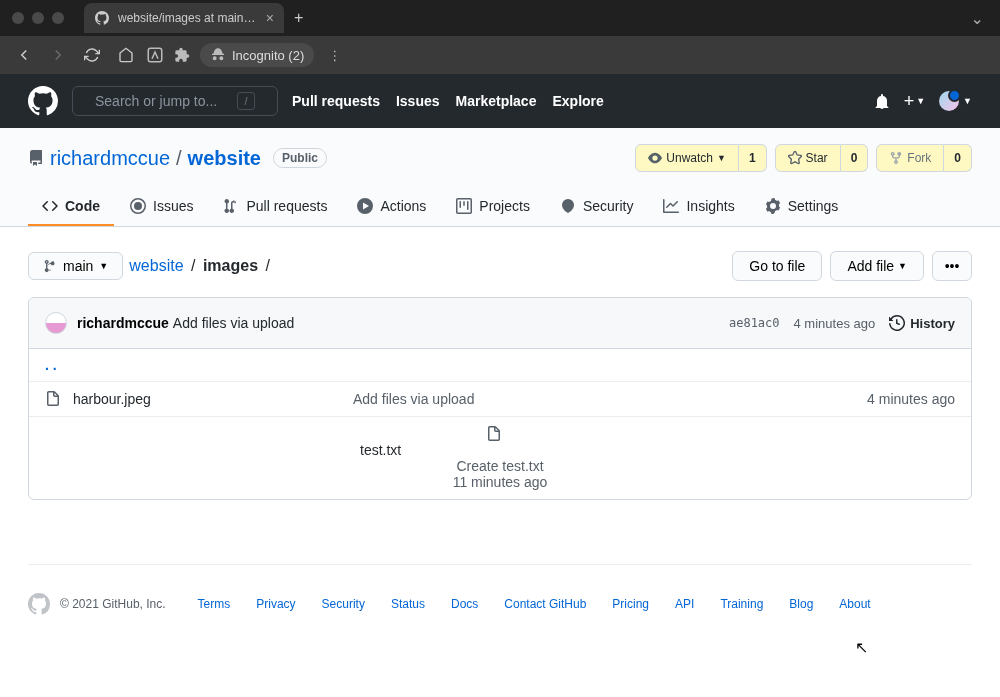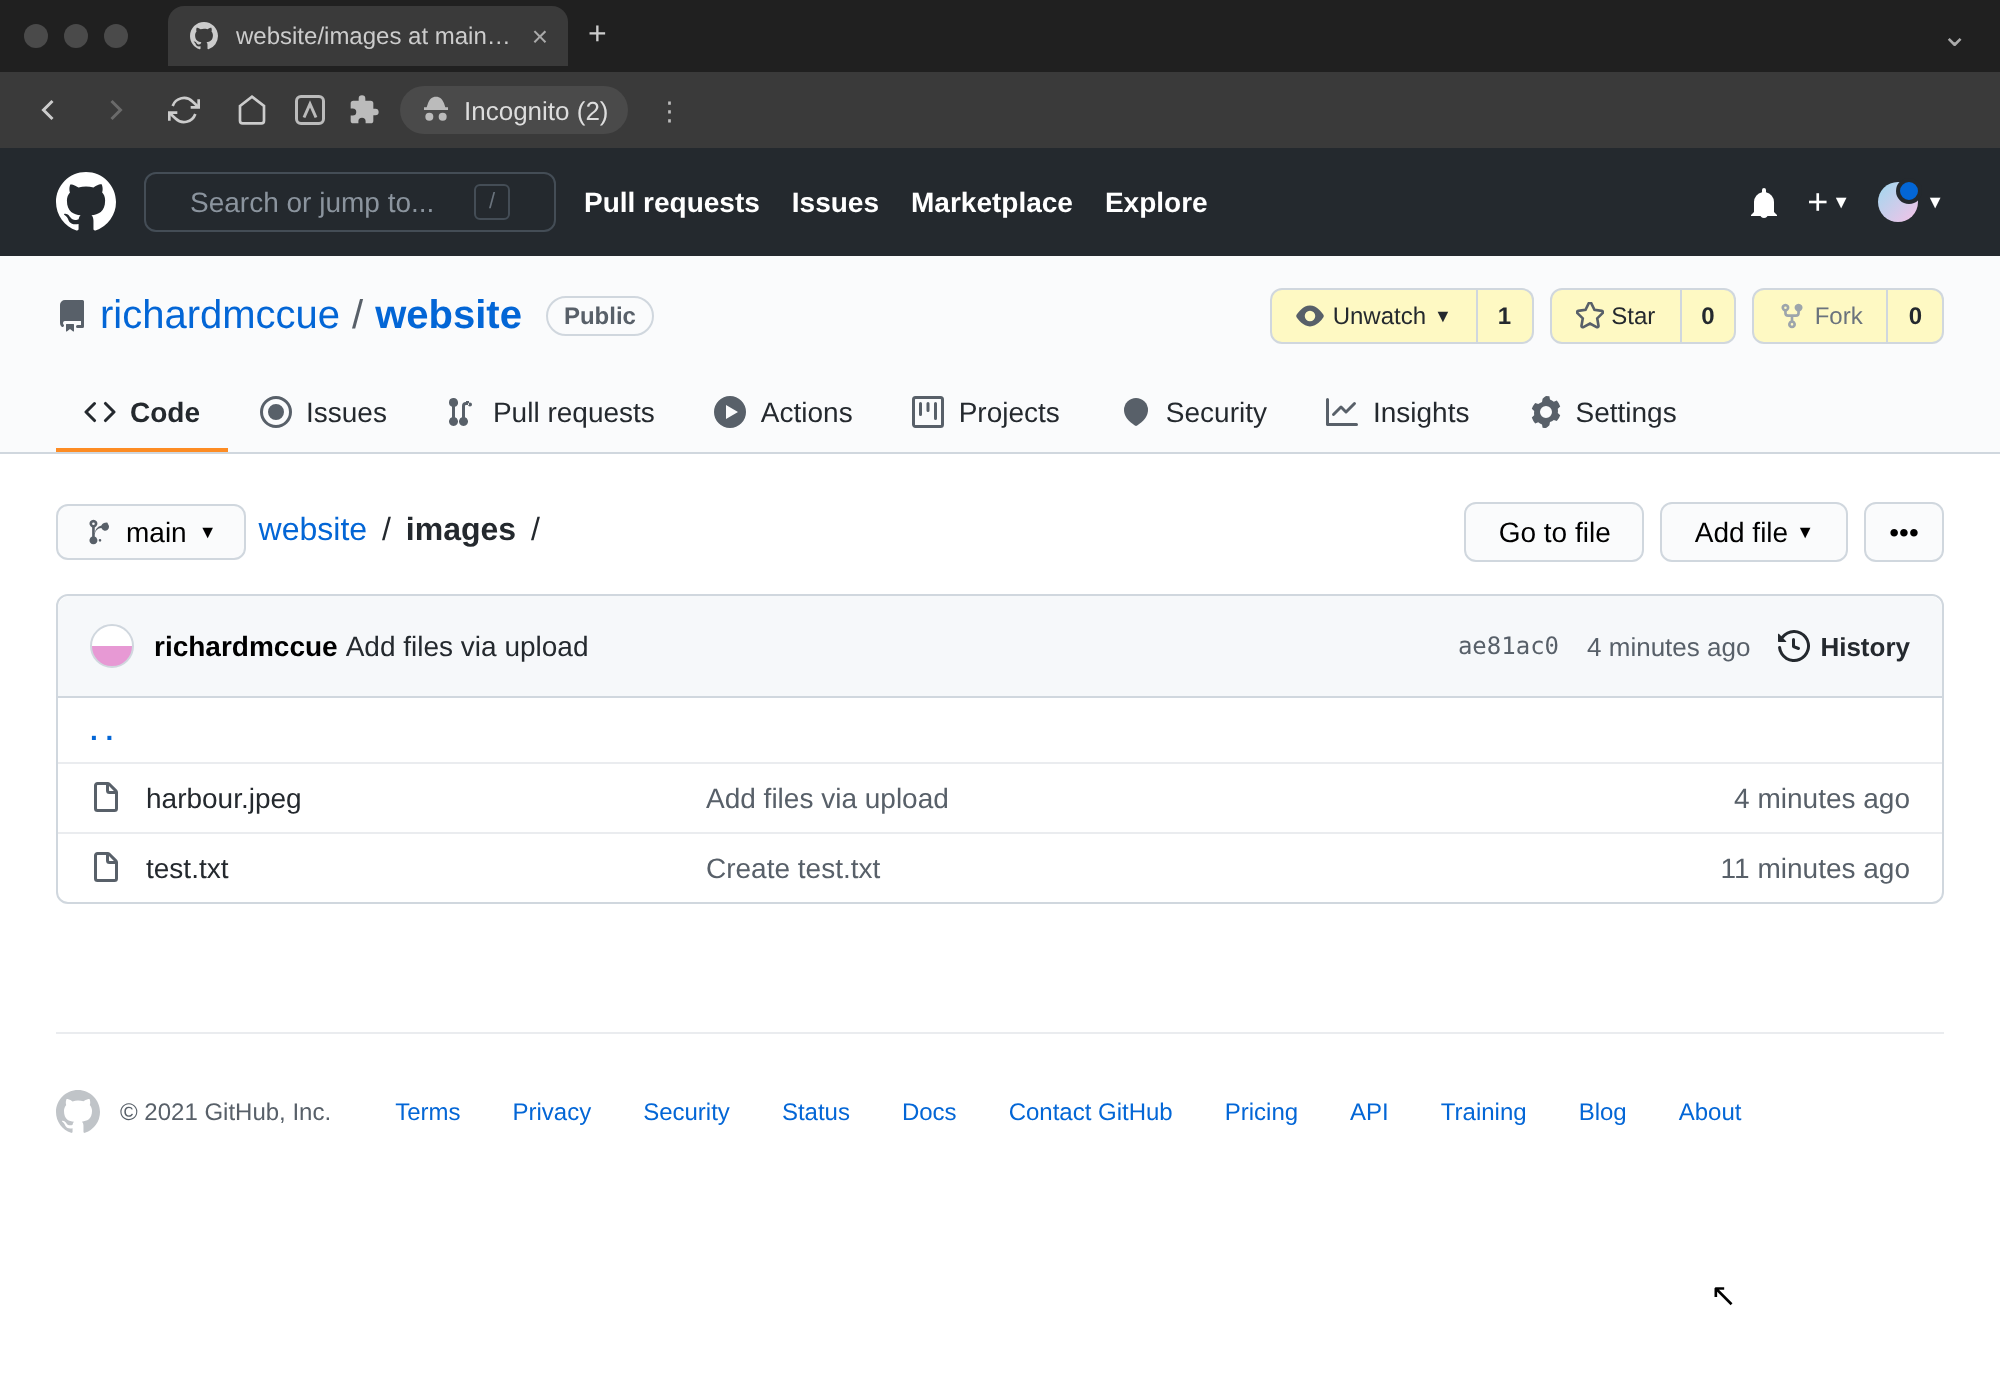--- a/index.html
+++ b/index.html
@@ -68,21 +68,21 @@
 .file-box { border: 1px solid #d0d7de; border-radius: 6px; }
 .commit-row { display: flex; align-items: center; padding: 14px 16px; background: #f6f8fa; border-bottom: 1px solid #d0d7de; border-radius: 6px 6px 0 0; font-size: 14px; }
 .commit-avatar { width: 22px; height: 22px; border-radius: 50%; background: linear-gradient(#fff 50%, #e799d4 50%); border: 1px solid #d0d7de; margin-right: 10px; }
 .commit-author { font-weight: 600; margin-right: 4px; }
 .commit-msg { color: #24292e; }
 .commit-meta { margin-left: auto; display: flex; align-items: center; gap: 14px; color: #586069; font-size: 13px; }
 .commit-sha { font-family: ui-monospace, monospace; font-size: 12px; color: #586069; }
 .history-link { display: flex; align-items: center; gap: 5px; font-weight: 600; color: #24292e; }
 
 .file-row { display: flex; align-items: center; padding: 9px 16px; border-bottom: 1px solid #eaecef; font-size: 14px; }
-.file-row:last-child { border-bottom: none; }
+.file-row:last-child { border-bottom: none; flex-direction: column; }
 .file-row.updir { color: #0366d6; font-weight: 700; padding: 8px 16px; }
 .file-icon { width: 16px; margin-right: 12px; color: #586069; display: flex; }
 .file-name { width: 280px; color: #24292e; }
 .file-msg { flex: 1; color: #586069; }
 .file-time { color: #586069; text-align: right; }
 
 
 .footer { border-top: 1px solid #eaecef; margin: 40px 28px 0; padding: 28px 0; display: flex; align-items: center; gap: 22px; font-size: 12px; flex-wrap: wrap; }
 .footer .copy { color: #586069; display: flex; align-items: center; gap: 10px; margin-right: 10px; }
 .footer a { color: #0366d6; text-decoration: none; }

